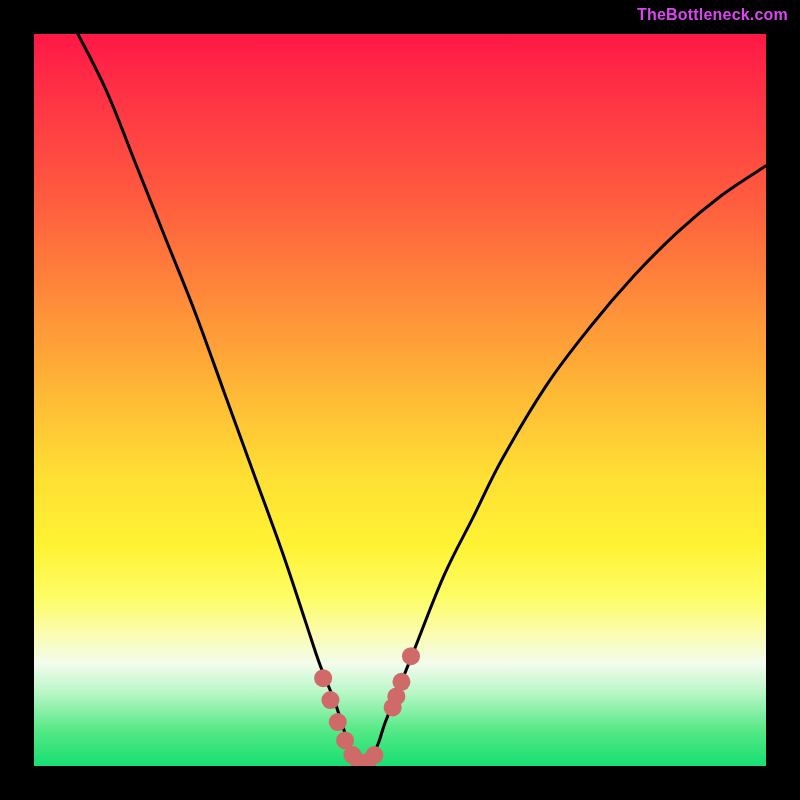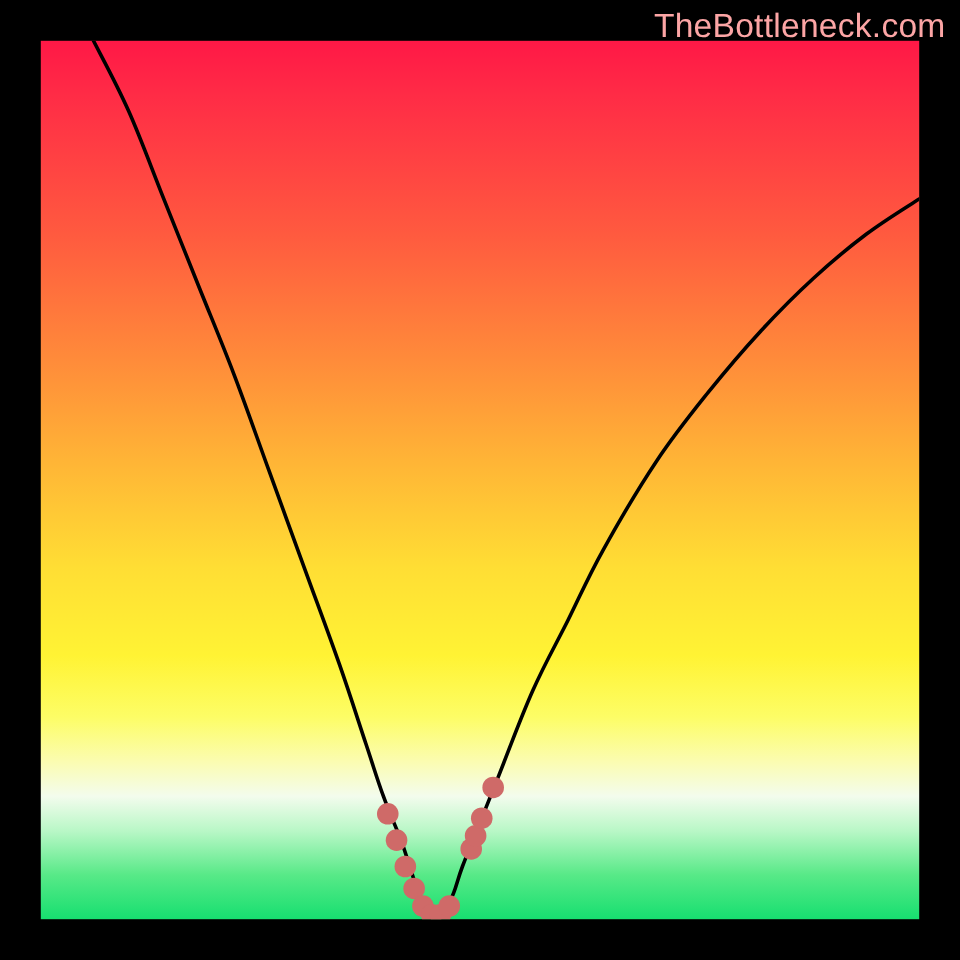--- a/index.html
+++ b/index.html
@@ -40,24 +40,24 @@
       #f3fced 86%,
       #b8f7c6 90%,
       #57e987 95%,
       #17df70 100%
     );
   }
   .watermark {
     position: absolute;
     top: 6px;
     right: 12px;
-    color: #fca5a5;
-    font-size: 28px;
+    color: #d946ef;
+    font-size: 16px;
     letter-spacing: 0.2px;
-    font-weight: 400;
+    font-weight: 700;
   }
   svg.curve {
     position: absolute;
     left: 0;
     top: 0;
   }
 </style>
 </head>
 <body>
 

